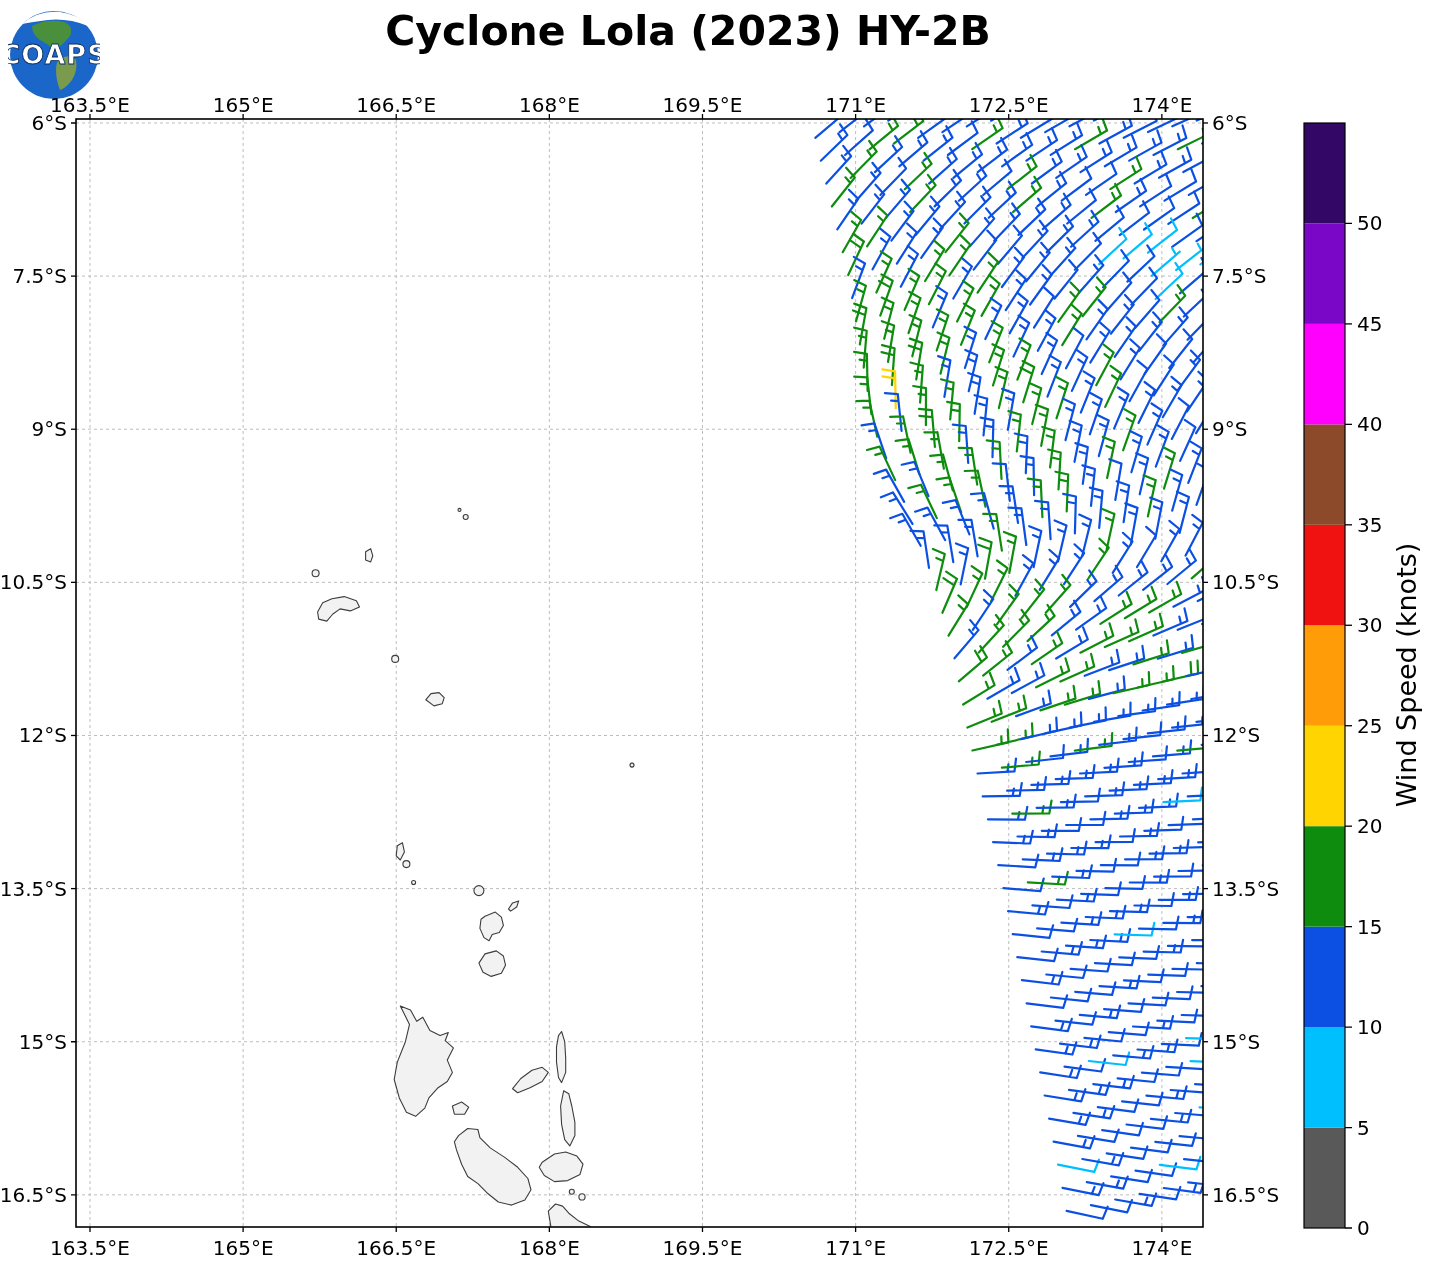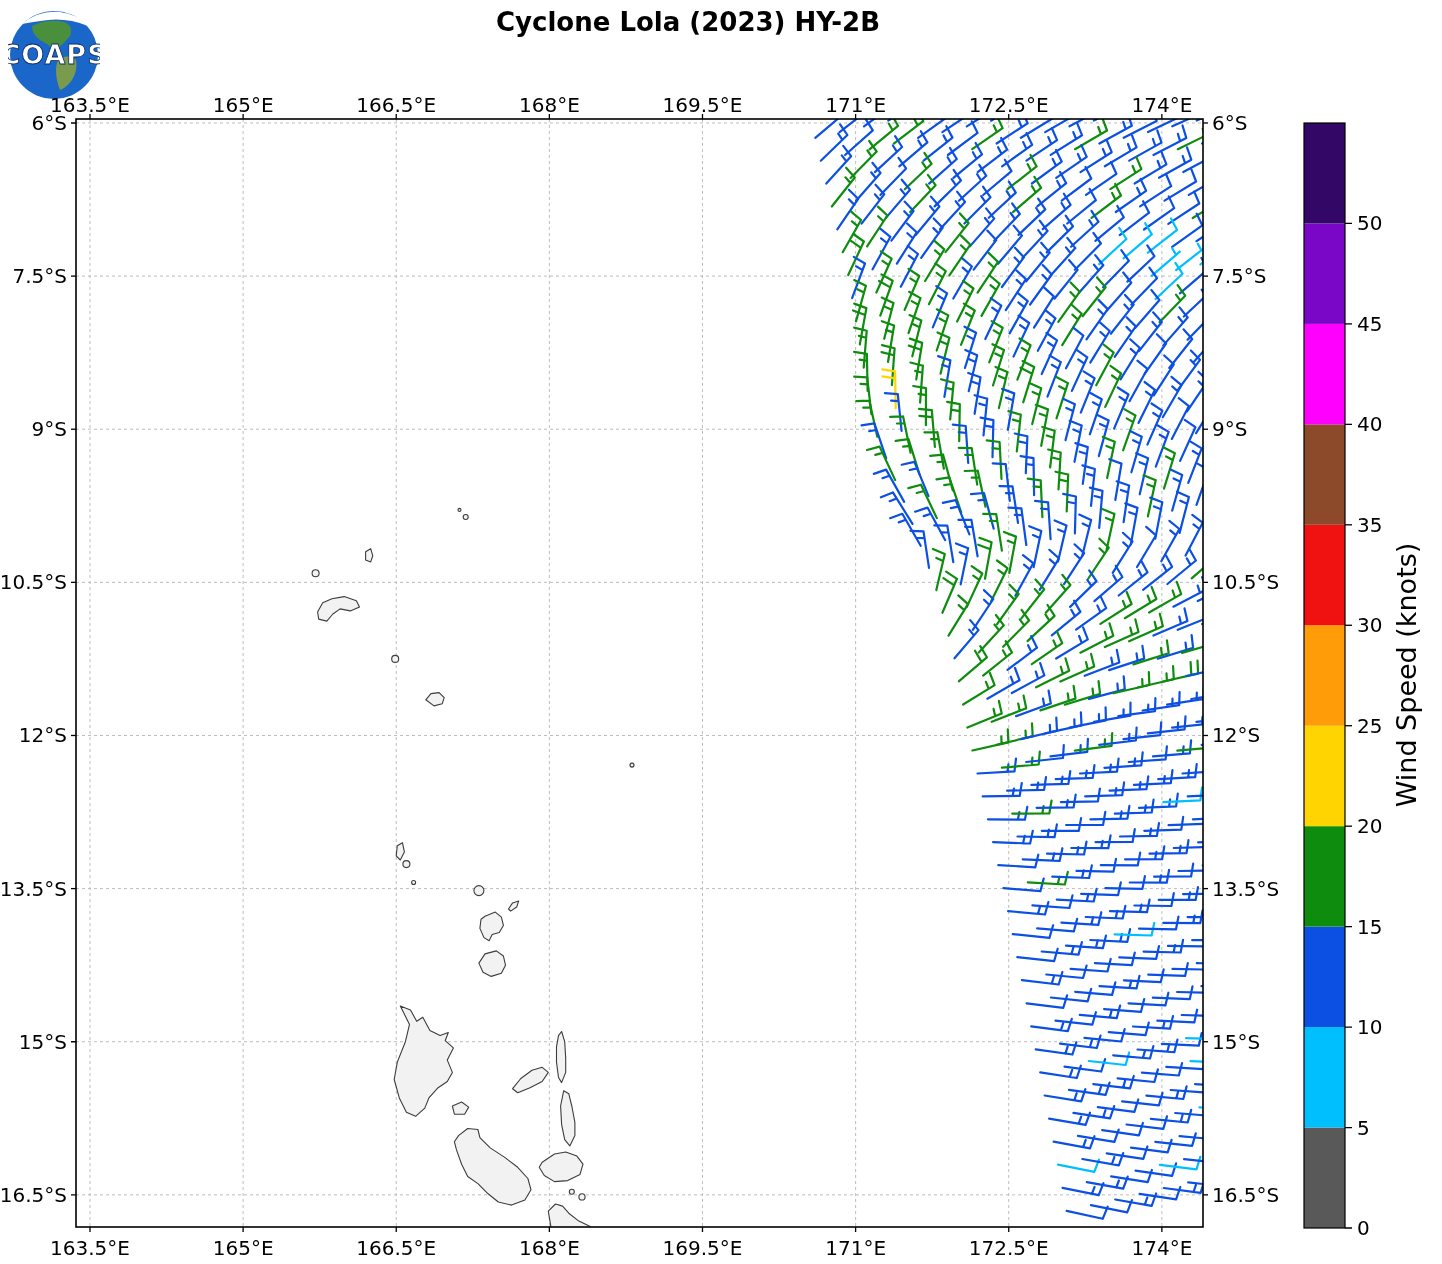--- a/index.html
+++ b/index.html
@@ -1,19 +1,19 @@
 <!DOCTYPE html>
 <html><head>
 <meta charset="utf-8">
 <style>
   html,body{margin:0;padding:0;background:#fff;}
   #figure{position:relative;width:1442px;height:1264px;background:#fff;overflow:hidden;
           font-family:"DejaVu Sans","Liberation Sans",sans-serif;border-radius:32px;}
   .title-line{position:absolute;left:688px;transform:translateX(-50%);white-space:nowrap;
-              font-weight:bold;color:#000;font-size:26px;line-height:1.15;}
+              font-weight:bold;color:#000;font-size:41px;line-height:1.15;}
   #title1{top:8px;}
   #title2{top:50px;}
   #plot-svg{position:absolute;left:0;top:0;}
   #logo{position:absolute;left:8px;top:6px;width:92px;height:98px;}
   text{font-family:"DejaVu Sans","Liberation Sans",sans-serif;}
 </style>
 </head>
 <body>
 
 <div id="figure">

